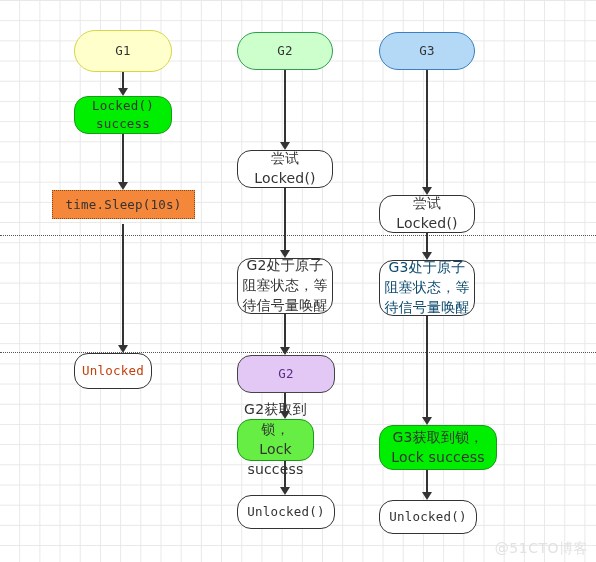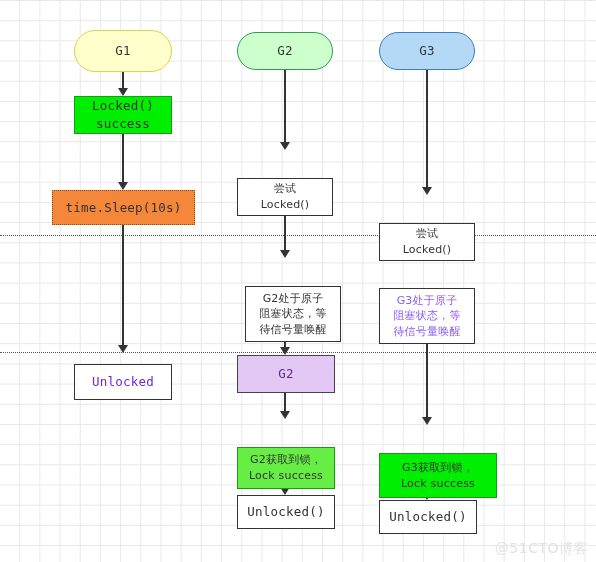--- a/index.html
+++ b/index.html
@@ -36,26 +36,25 @@
     color: #333333;
     white-space: pre-line;
     letter-spacing: .2px;
   }
   .mono {
     font-family: "DejaVu Sans Mono", "Liberation Mono", monospace;
     font-size: 12.5px;
   }
   .cn {
     font-family: "DejaVu Sans", "Liberation Sans", sans-serif;
-    font-size: 11px;
-    margin-top: 28px;
+    font-size: 14px;
   }
 
   .stadium { border-radius: 24px; border-width: 1.4px; border-style: solid; }
-  .rect    { border-width: 1.4px; border-style: solid; }
+  .rect    { border-width: 1.4px; border-style: solid; border-radius: 14px; }
   .dotted  { border-width: 1.4px; border-style: dotted; }
 
   
   .edge {
     position: absolute;
     background: #333333;
     width: 1.6px;
   }
   .arrow {
     position: absolute;
@@ -122,36 +121,36 @@
       <div class="edge" style="left: 426.2px; top: 316px; height: 103px;"></div>
       <div class="arrow" style="left: 422px; top: 417px;"></div>
       <div class="edge" style="left: 426.2px; top: 470px; height: 24px;"></div>
       <div class="arrow" style="left: 422px; top: 492px;"></div>
     </div>
 
   <div id="nodes">
       <div class="node stadium mono" style="left: 74px; top: 30px; width: 98px; height: 42px; background: rgb(255, 255, 204); border-color: rgb(214, 214, 74); color: rgb(51, 51, 51);">G1</div>
       <div class="node rect mono" style="left: 74px; top: 96px; width: 98px; height: 38px; background: rgb(0, 238, 0); border-color: rgb(26, 154, 26); color: rgb(51, 51, 51);">Locked()
 success</div>
-      <div class="node dotted mono" style="left: 52px; top: 190px; width: 143px; height: 35px; background: rgb(245, 135, 59); border-color: rgb(138, 74, 20); color: rgb(51, 51, 51);">time.Sleep(10s)</div>
-      <div class="node rect mono" style="left: 74px; top: 353px; width: 98px; height: 36px; background: rgb(255, 255, 255); border-color: rgb(51, 51, 51); color: #6d28d9; margin-top: 11px;">Unlocked</div>
+      <div class="node dotted mono" style="left: 52px; top: 190px; width: 143px; height: 29px; background: rgb(245, 135, 59); border-color: rgb(138, 74, 20); color: rgb(51, 51, 51);">time.Sleep(10s)</div>
+      <div class="node rect mono" style="left: 74px; top: 353px; width: 78px; height: 36px; background: rgb(255, 255, 255); border-color: rgb(51, 51, 51); color: #c2410c;">Unlocked</div>
       <div class="node stadium mono" style="left: 237px; top: 32px; width: 96px; height: 38px; background: rgb(204, 255, 204); border-color: rgb(46, 158, 79); color: rgb(51, 51, 51);">G2</div>
       <div class="node rect cn" style="left: 237px; top: 150px; width: 96px; height: 38px; background: rgb(255, 255, 255); border-color: rgb(51, 51, 51); color: rgb(51, 51, 51);">尝试
 Locked()</div>
-      <div class="node rect cn" style="left: 245px; top: 258px; width: 96px; height: 56px; background: rgb(255, 255, 255); border-color: rgb(51, 51, 51); color: rgb(51, 51, 51);">G2处于原子
+      <div class="node rect cn" style="left: 237px; top: 258px; width: 96px; height: 56px; background: rgb(255, 255, 255); border-color: rgb(51, 51, 51); color: rgb(51, 51, 51);">G2处于原子
 阻塞状态，等
 待信号量唤醒</div>
       <div class="node rect mono" style="left: 237px; top: 355px; width: 98px; height: 38px; background: rgb(227, 200, 245); border-color: rgb(68, 68, 68); color: rgb(91, 44, 131);">G2</div>
-      <div class="node rect cn" style="left: 237px; top: 419px; width: 98px; height: 42px; background: rgb(102, 238, 68); border-color: rgb(26, 154, 26); color: rgb(51, 51, 51);">G2获取到锁，
+      <div class="node rect cn" style="left: 237px; top: 419px; width: 77px; height: 42px; background: rgb(102, 238, 68); border-color: rgb(26, 154, 26); color: rgb(51, 51, 51);">G2获取到锁，
 Lock success</div>
       <div class="node rect mono" style="left: 237px; top: 495px; width: 98px; height: 34px; background: rgb(255, 255, 255); border-color: rgb(51, 51, 51); color: rgb(51, 51, 51);">Unlocked()</div>
       <div class="node stadium mono" style="left: 379px; top: 32px; width: 96px; height: 38px; background: rgb(179, 217, 247); border-color: rgb(58, 127, 193); color: rgb(51, 51, 51);">G3</div>
       <div class="node rect cn" style="left: 379px; top: 195px; width: 96px; height: 38px; background: rgb(255, 255, 255); border-color: rgb(51, 51, 51); color: rgb(51, 51, 51);">尝试
 Locked()</div>
-      <div class="node rect cn" style="left: 379px; top: 260px; width: 96px; height: 56px; background: rgb(255, 255, 255); border-color: rgb(51, 51, 51); color: #8b5cf6;">G3处于原子
+      <div class="node rect cn" style="left: 379px; top: 260px; width: 96px; height: 56px; background: rgb(255, 255, 255); border-color: rgb(51, 51, 51); color: #0c4a6e;">G3处于原子
 阻塞状态，等
 待信号量唤醒</div>
       <div class="node rect cn" style="left: 379px; top: 425px; width: 118px; height: 45px; background: rgb(0, 238, 0); border-color: rgb(26, 154, 26); color: rgb(51, 51, 51);">G3获取到锁，
 Lock success</div>
       <div class="node rect mono" style="left: 379px; top: 500px; width: 98px; height: 34px; background: rgb(255, 255, 255); border-color: rgb(51, 51, 51); color: rgb(51, 51, 51);">Unlocked()</div>
     </div>
 
   <div class="watermark">@51CTO博客</div>
 
 </div>

